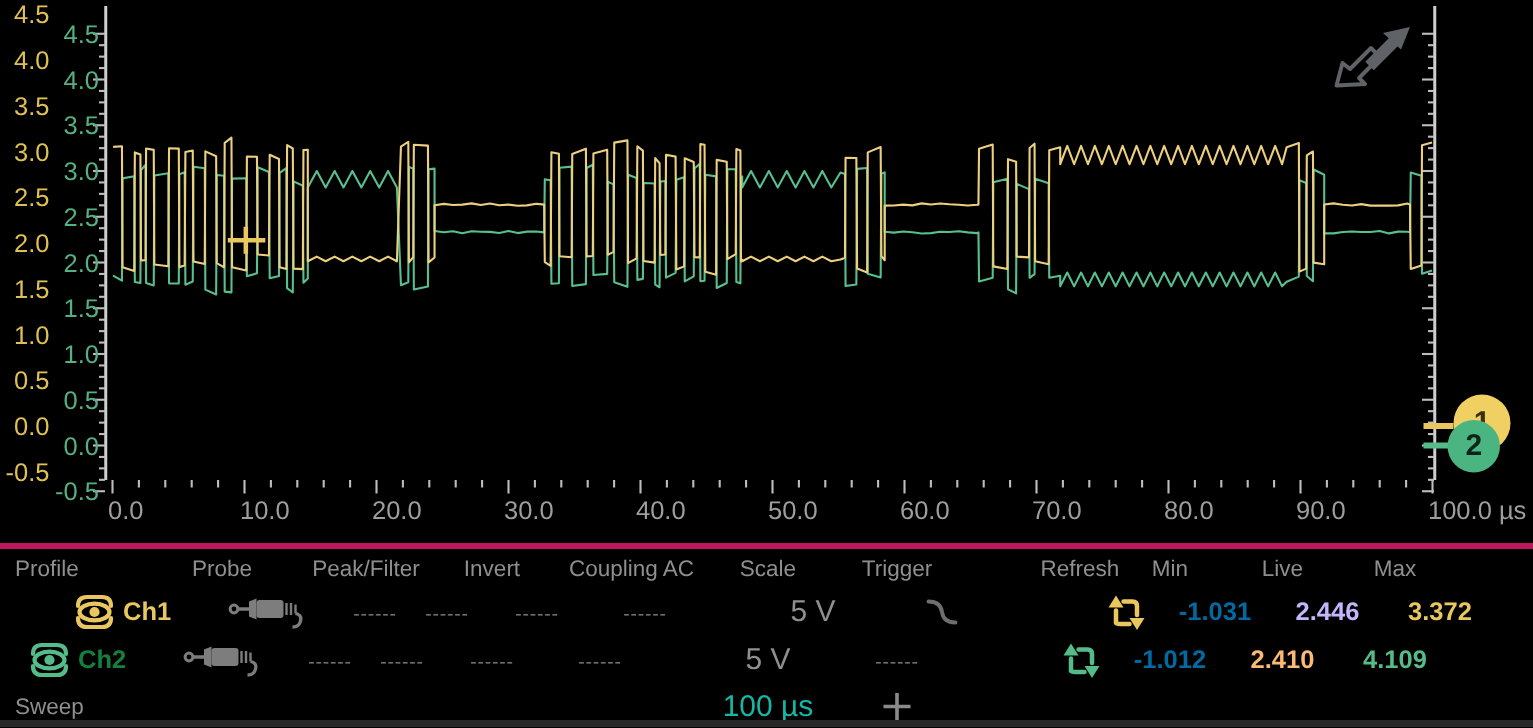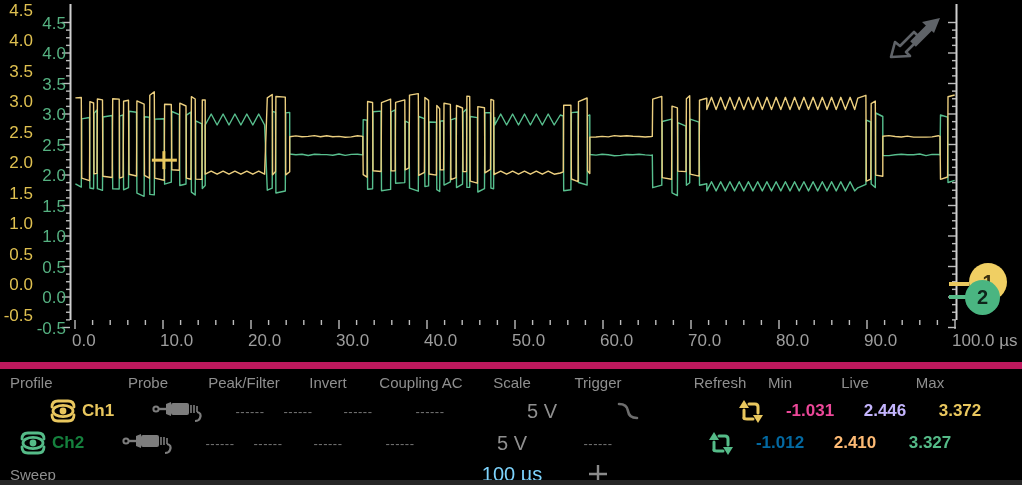--- a/index.html
+++ b/index.html
@@ -5,21 +5,21 @@
   html,body{margin:0;padding:0;background:#000;}
   .app{position:relative;width:1022px;height:485px;background:#000;overflow:hidden;
        font-family:"Liberation Sans",sans-serif;}
   .plot{position:absolute;left:0;top:0;width:1022px;height:362px;}
   #plot-svg{position:absolute;left:0;top:0;}
   .badge{position:absolute;border-radius:50%;display:flex;align-items:center;justify-content:center;
          font-weight:700;cursor:pointer;}
   .badge1{left:969px;top:263px;width:38px;height:38px;font-size:20px;color:#3a3010;z-index:1;}
   .badge2{left:965px;top:280px;width:35px;height:35px;font-size:20px;color:#0e241a;z-index:2;}
   .expand{position:absolute;left:888px;top:16px;z-index:3;cursor:pointer;}
-  .panel{position:absolute;left:0;top:362px;width:1022px;height:123px;border-top:7px solid #be185d;
+  .panel{position:absolute;left:0;top:362px;width:1022px;height:123px;border-top:4px solid #be185d;
          box-sizing:border-box;background:#000;}
   .cell{position:absolute;display:flex;align-items:center;justify-content:center;white-space:nowrap;}
   .hdr{color:#8f8f8f;font-size:15px;}
   .row-hdr .cell{top:3px;height:20px;}
   .row1 .cell{top:27px;height:30px;margin-left:30px;}
   .row2 .cell{top:59px;height:30px;}
   .row3 .cell{top:93px;height:24px;}
   .left{justify-content:flex-start;}
   .c-profile{left:10px;width:70px;}
   .c-eye{left:14px;width:38px;}
@@ -297,21 +297,21 @@
         <svg width="27" height="27" viewBox="0 0 27 27">
           <g stroke="#e9c75e" fill="#e9c75e" stroke-width="3" stroke-linecap="round" fill-rule="evenodd">
             <path d="M7 20 v-8" fill="none"></path>
             <polygon points="7,2 2,10 12,10" stroke="none"></polygon>
             <path d="M12 6 h6 q3 0 3 3 v6" fill="none"></path>
             <path d="M16 21 h-6 q-3 0 -3 -1" fill="none"></path>
             <polygon points="21,25 16,17 26,17" stroke="none"></polygon>
           </g>
         </svg>
       </div>
-      <div class="cell num c-min" style="color:#ec4899">-1.031</div>
+      <div class="cell num c-min" style="color:#0369a1">-1.031</div>
       <div class="cell num c-live" style="color:#c4b5fd">2.446</div>
       <div class="cell num c-max" style="color:#e9c75e">3.372</div>
     </div>
 
     <div class="row2">
       <div class="cell c-eye">
         <svg width="34" height="28" viewBox="0 0 34 28">
           <g stroke="#55bb88" fill="none" stroke-width="2.8" stroke-linecap="round">
             <path d="M6 10 Q6 4 12 4 H22 Q28 4 28 10"></path>
             <path d="M6 18 Q6 24 12 24 H22 Q28 24 28 18"></path>
@@ -347,26 +347,26 @@
             <path d="M7 20 v-8" fill="none"></path>
             <polygon points="7,2 2,10 12,10" stroke="none"></polygon>
             <path d="M12 6 h6 q3 0 3 3 v6" fill="none"></path>
             <path d="M16 21 h-6 q-3 0 -3 -1" fill="none"></path>
             <polygon points="21,25 16,17 26,17" stroke="none"></polygon>
           </g>
         </svg>
       </div>
       <div class="cell num c-min" style="color:#0369a1">-1.012</div>
       <div class="cell num c-live" style="color:#fdba74">2.410</div>
-      <div class="cell num c-max" style="color:#55bb88">3.327</div>
+      <div class="cell num c-max" style="color:#55bb88">4.109</div>
     </div>
 
     <div class="row3">
       <div class="cell hdr c-profile left">Sweep</div>
-      <div class="cell gray-val c-scale" style="color:#7dd3fc">100 µs</div>
+      <div class="cell gray-val c-scale" style="color:#14b8a6">100 µs</div>
       <div class="cell c-trigger">
         <svg width="22" height="22" viewBox="0 0 22 22">
           <path d="M11 2 V20 M2 11 H20" stroke="#8a8a8a" stroke-width="2.4"></path>
         </svg>
       </div>
     </div>
 
     <div class="bottom-strip"></div>
   </div>
 </div>

